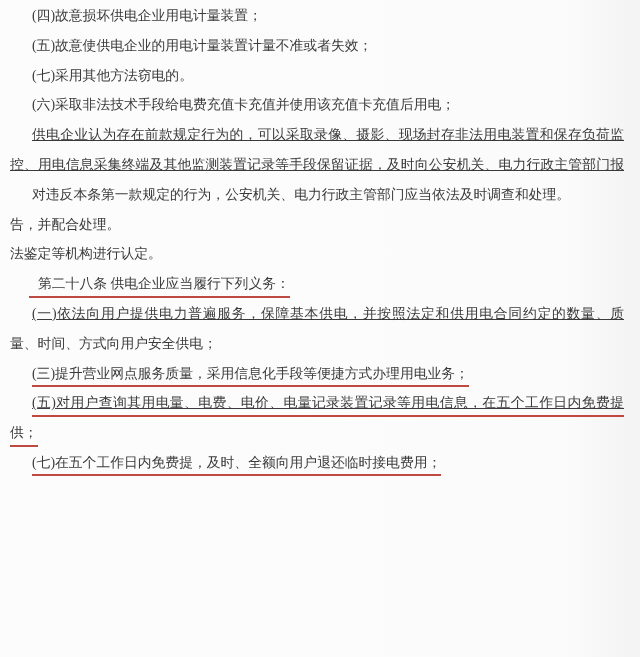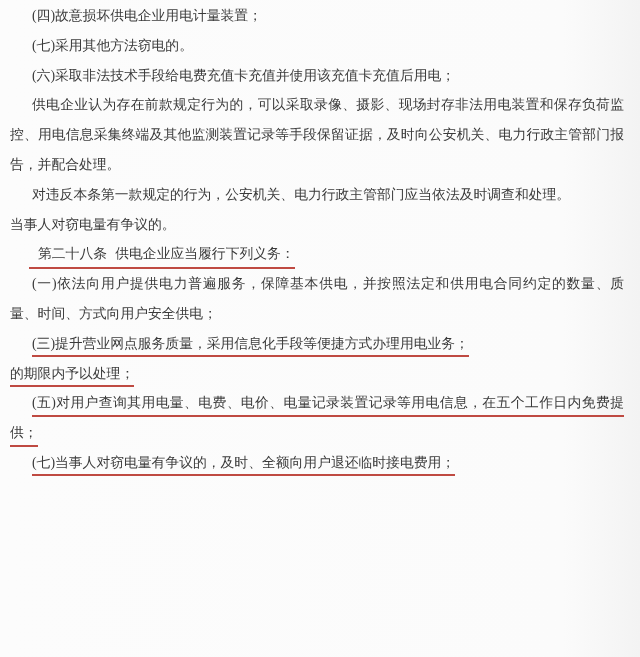--- a/index.html
+++ b/index.html
@@ -29,69 +29,69 @@
   }
   
   .ind  { text-indent: 22px; }
   
   .ind2 { text-indent: 28px; }
   
   .j {
     white-space: normal;
     text-align: justify;
     text-align-last: justify;
+    text-decoration: underline;
   }
   
   .u {
     border-bottom: 2px solid #bf4a42;
     padding-bottom: 4.5px;
   }
   
   .uh {
     padding-left: 9px;
     margin-left: -9px;
-    font-family: Liberation Mono, monospace;
   }
 </style>
 </head>
 <body>
 
 <div class="page">
 
   <div class="line ind"><span>(四)故意损坏供电企业用电计量装置；</span></div>
 
+  <div class="line ind"><span>(五)故意使供电企业的用电计量装置计量不准或者失效；</span></div>
 
   <div class="line ind"><span>(七)采用其他方法窃电的。</span></div>
 
   <div class="line ind"><span>(六)采取非法技术手段给电费充值卡充值并使用该充值卡充值后用电；</span></div>
 
   <div class="line ind j"><span>供电企业认为存在前款规定行为的，可以采取录像、摄影、现场封存非法用电装置和保存负荷监</span></div>
 
   <div class="line j"><span>控、用电信息采集终端及其他监测装置记录等手段保留证据，及时向公安机关、电力行政主管部门报</span></div>
 
+  <div class="line ind"><span>对违反本条第一款规定的行为，公安机关、电力行政主管部门应当依法及时调查和处理。</span></div>
+
   <div class="line"><span>告，并配合处理。</span></div>
 
-  <div class="line ind"><span>对违反本条第一款规定的行为，公安机关、电力行政主管部门应当依法及时调查和处理。</span></div>
 
-
-  <div class="line"><span>当事人对窃电量有争议的。</span></div>
+  <div class="line"><span>法鉴定等机构进行认定。</span></div>
 
   <div class="line ind2"><span class="u uh">第二十八条 供电企业应当履行下列义务：</span></div>
 
   <div class="line ind j"><span>(一)依法向用户提供电力普遍服务，保障基本供电，并按照法定和供用电合同约定的数量、质</span></div>
 
   <div class="line"><span>量、时间、方式向用户安全供电；</span></div>
 
 
 
   <div class="line ind"><span class="u">(三)提升营业网点服务质量，采用信息化手段等便捷方式办理用电业务；</span></div>
 
 
-  <div class="line"><span class="u">的期限内予以处理；</span></div>
 
   <div class="line ind j"><span class="u">(五)对用户查询其用电量、电费、电价、电量记录装置记录等用电信息，在五个工作日内免费提</span></div>
 
   <div class="line"><span class="u">供；</span></div>
 
 
-  <div class="line ind"><span class="u">(七)当事人对窃电量有争议的，及时、全额向用户退还临时接电费用；</span></div>
+  <div class="line ind"><span class="u">(七)在五个工作日内免费提，及时、全额向用户退还临时接电费用；</span></div>
 
 </div>
 
 </body></html>

